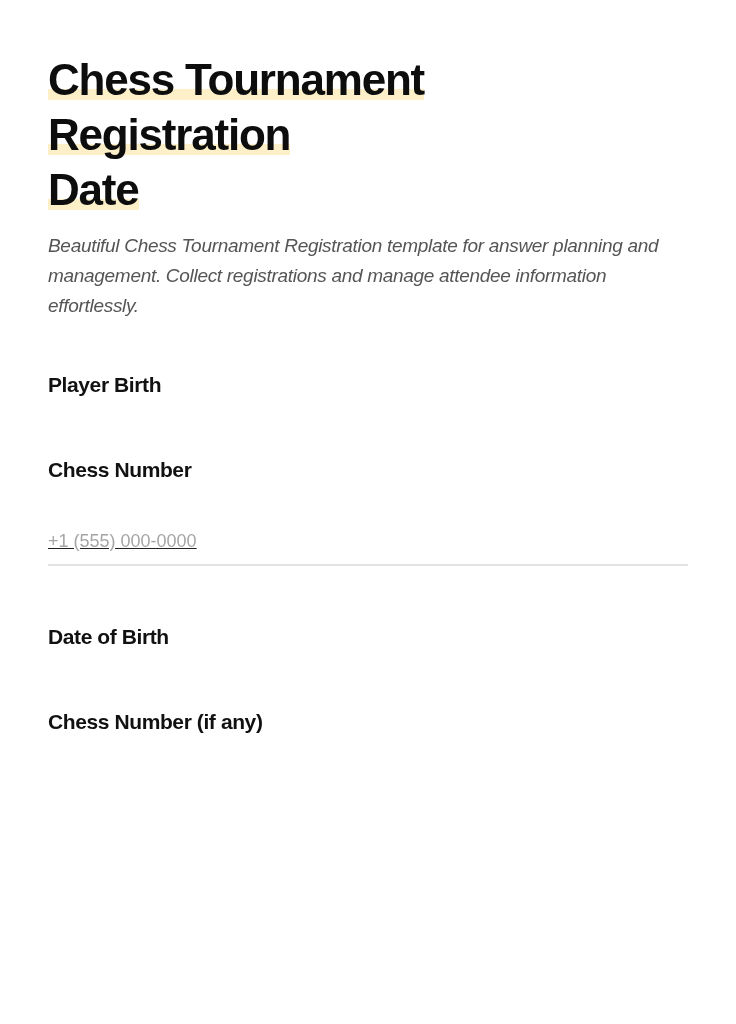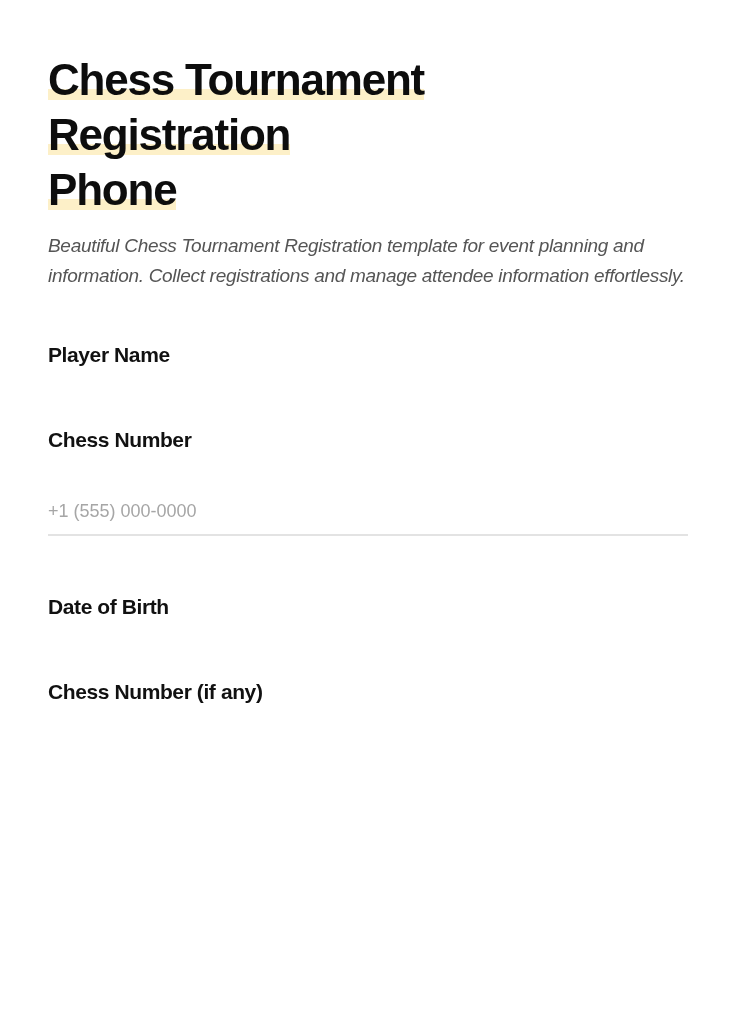--- a/index.html
+++ b/index.html
@@ -27,32 +27,32 @@
   .date-wrap { position:relative; width:640px; margin-top:34px; height:48px; border-bottom:2px solid #e3e3e3; box-sizing:border-box; }
   .date-text { position:absolute; left:1px; top:10px; font-size:18px; color:#222; }
   .cal-icon { position:absolute; right:3px; top:13px; width:14px; height:15px; }
 </style>
 </head>
 <body>
 
 <div class="page">
   <h1 class="title">
     <span class="hl">Chess Tournament Registration</span><br>
-    <span class="hl">Phone</span>
+    <span class="hl">Date</span>
   </h1>
-  <p class="desc">Beautiful Chess Tournament Registration template for event planning and information. Collect registrations and manage attendee information effortlessly.</p>
+  <p class="desc">Beautiful Chess Tournament Registration template for answer planning and management. Collect registrations and manage attendee information effortlessly.</p>
 
   <div class="field" style="margin-top:50px;">
-    <div class="field-label">Player Name</div>
+    <div class="field-label">Player Birth</div>
   </div>
 
 
   <div class="field" style="margin-top:57px;">
     <div class="field-label">Chess Number</div>
-    <input class="field-input" type="tel" style="margin-top: 34px;" placeholder="+1 (555) 000-0000">
+    <input class="field-input" type="tel" style="margin-top: 34px; text-decoration: underline;" placeholder="+1 (555) 000-0000">
   </div>
 
   <div class="field" style="margin-top:57px;">
     <div class="field-label">Date of Birth</div>
   </div>
 
   <div class="field" style="margin-top:57px;">
     <div class="field-label">Chess Number (if any)</div>
 
   </div>

